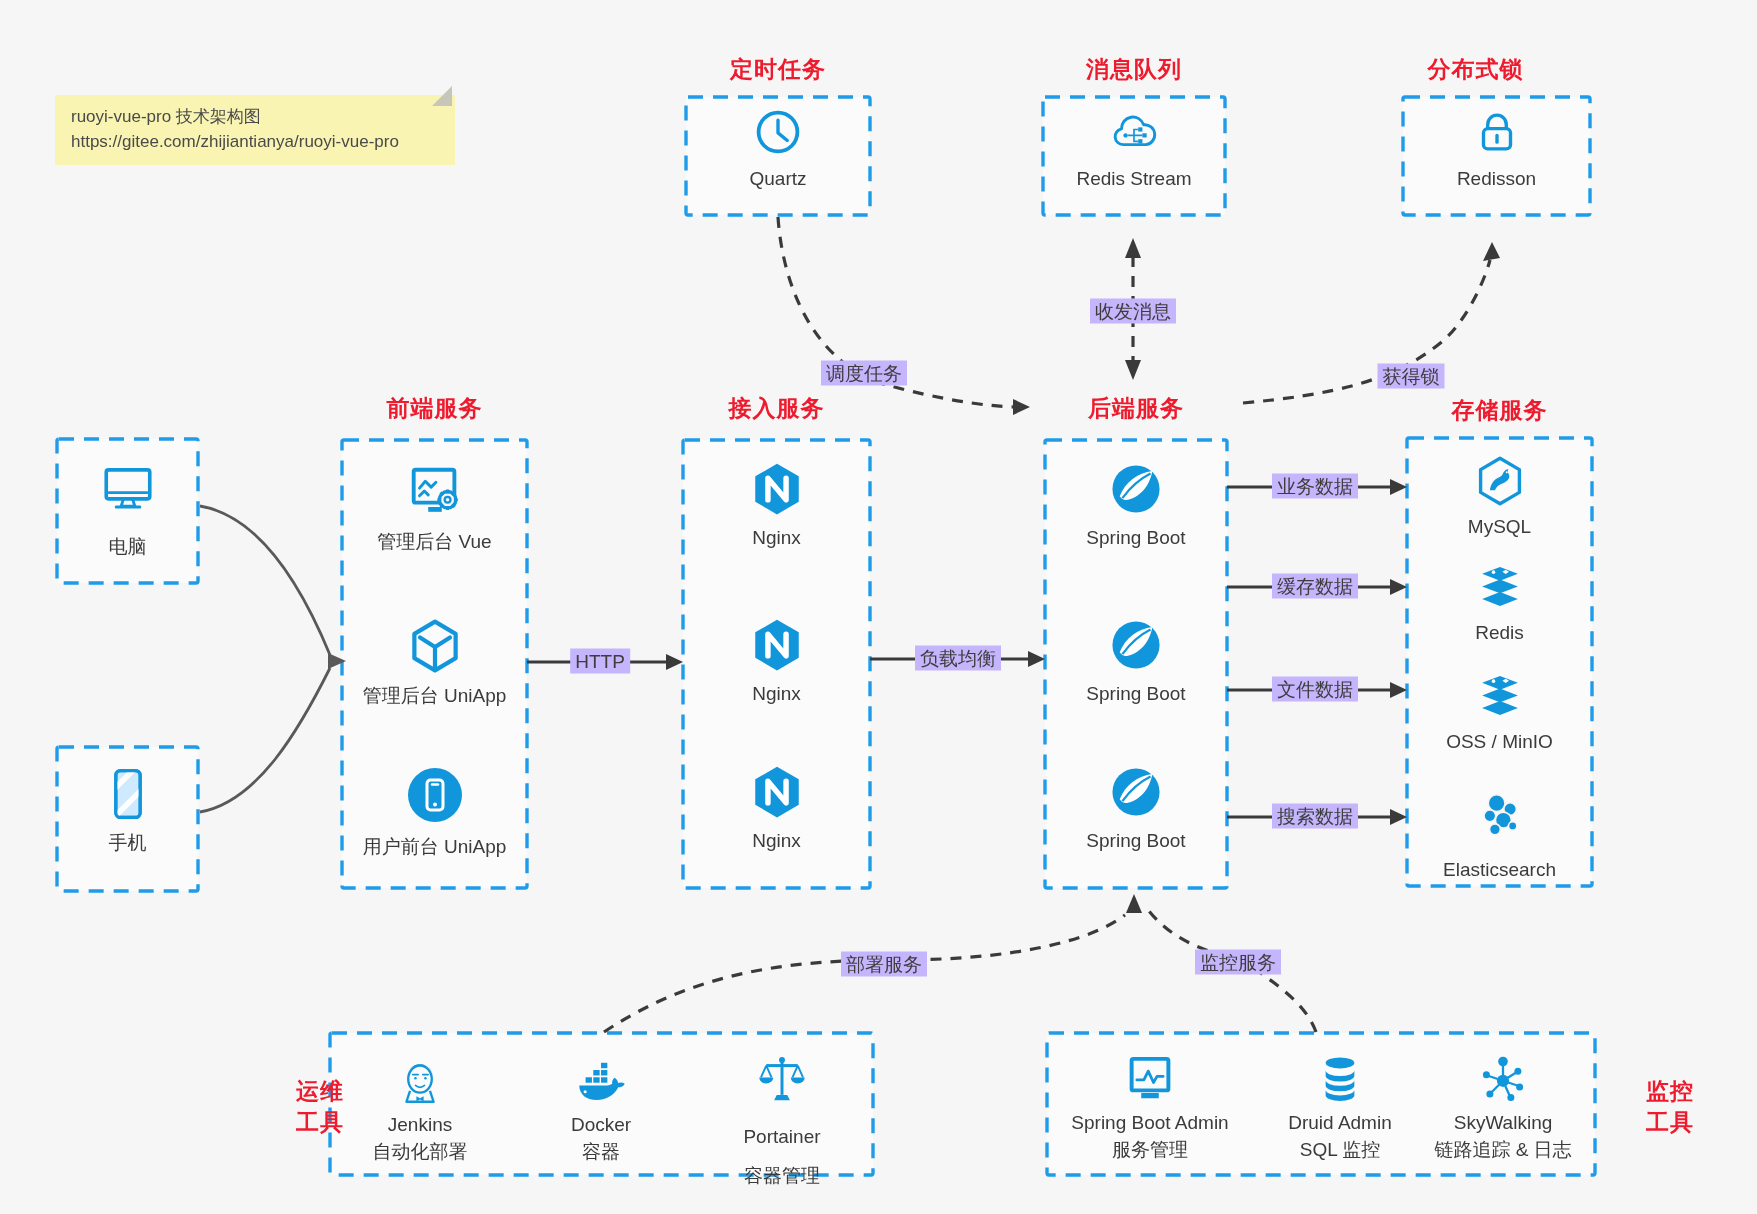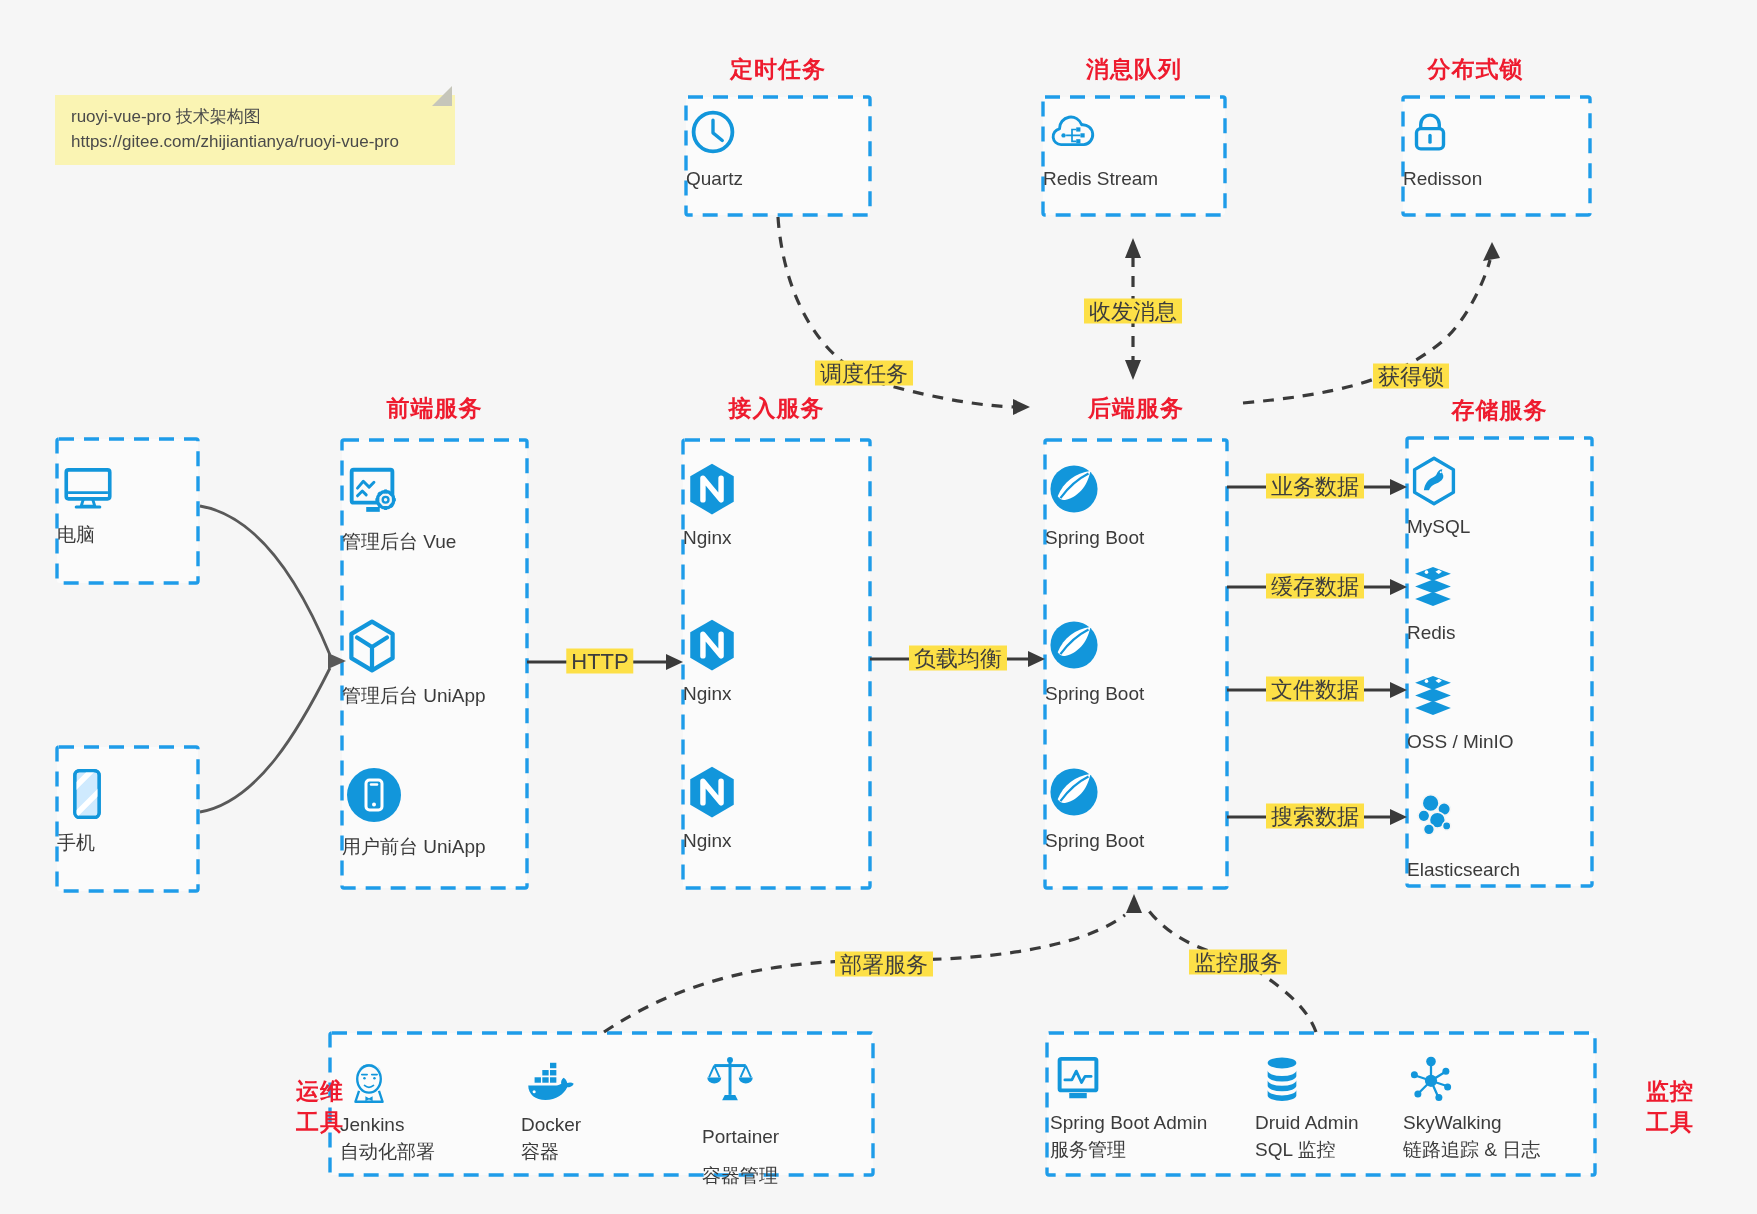--- a/index.html
+++ b/index.html
@@ -2,25 +2,25 @@
 <html><head>
 <meta charset="utf-8">
 <style>
   html,body{margin:0;padding:0;background:#f6f6f6;}
   body{font-family:"Liberation Sans","DejaVu Sans",sans-serif;color:#3b3b3b;}
   .canvas{position:relative;width:1757px;height:1214px;background:#f6f6f6;overflow:hidden;}
   .overlay{position:absolute;left:0;top:0;z-index:1;}
   .group{position:absolute;z-index:2;}
   .gtitle{position:absolute;z-index:2;text-align:center;font-weight:bold;font-size:23px;color:#ee1b2e;letter-spacing:1px;}
   .side-title{position:absolute;z-index:2;font-weight:bold;font-size:23px;color:#ee1b2e;text-align:center;line-height:31px;letter-spacing:1px;margin-left:29px;}
-  .node{position:absolute;left:0;right:0;display:flex;flex-direction:column;align-items:flex-start;gap:8px;}
+  .node{position:absolute;left:0;right:0;display:flex;flex-direction:column;align-items:center;gap:8px;}
   .icon{display:block;}
   .icon svg{display:block;width:100%;height:100%;}
   .nlabel{font-size:19px;color:#3b3b3b;white-space:nowrap;line-height:23px;text-align:center;}
-  .edge-label{position:absolute;z-index:3;transform:translate(-50%,-50%);background:#fde047;padding:1px 5px;font-size:22px;color:#3d3d3d;white-space:nowrap;line-height:23px;}
+  .edge-label{position:absolute;z-index:3;transform:translate(-50%,-50%);background:#c4b5fd;padding:1px 5px;font-size:19px;color:#3d3d3d;white-space:nowrap;line-height:23px;}
   .note{position:absolute;left:55px;top:95px;width:400px;height:70px;background:#faf4b3;z-index:2;padding:9px 0 0 16px;box-sizing:border-box;font-size:17px;line-height:25px;color:#4a4a4a;}
   .note-fold{position:absolute;top:-9px;right:3px;width:0;height:0;border-left:20px solid transparent;border-bottom:20px solid #c6c6ba;}
 </style>
 </head>
 <body>
 
 <div class="canvas">
 
   <svg class="overlay" width="1757" height="1214" viewBox="0 0 1757 1214">
 
@@ -126,21 +126,21 @@
             <path d="M21 28 v-5 a11 11 0 0 1 22 0 v5" fill="none" stroke="#1296db" stroke-width="4"></path>
             <rect x="16" y="28" width="32" height="24" rx="5" fill="none" stroke="#1296db" stroke-width="4"></rect>
             <path d="M32 36 v8" stroke="#1296db" stroke-width="4" stroke-linecap="round"></path>
           </svg>
       </span>
       <div class="nlabel">Redisson</div>
     </div>
   </div>
 
   <div class="group" style="left:57px;top:439px;width:141px;height:144px">
-    <div class="node" style="top:20px;gap:6px">
+    <div class="node" style="top:20px;gap:18px">
       <span class="icon" style="width:62px;height:58px">
         <svg viewBox="0 0 64 64">
             <rect x="8" y="12" width="48" height="32" rx="2.5" fill="none" stroke="#1296db" stroke-width="4"></rect>
             <path d="M10 37 h44" stroke="#1296db" stroke-width="3"></path>
             <path d="M27 44 l-2.5 8 h15 l-2.5 -8" fill="none" stroke="#1296db" stroke-width="3.2"></path>
             <path d="M19 53 h26" stroke="#1296db" stroke-width="3.4" stroke-linecap="round"></path>
           </svg>
       </span>
       <div class="nlabel">电脑</div>
     </div>

